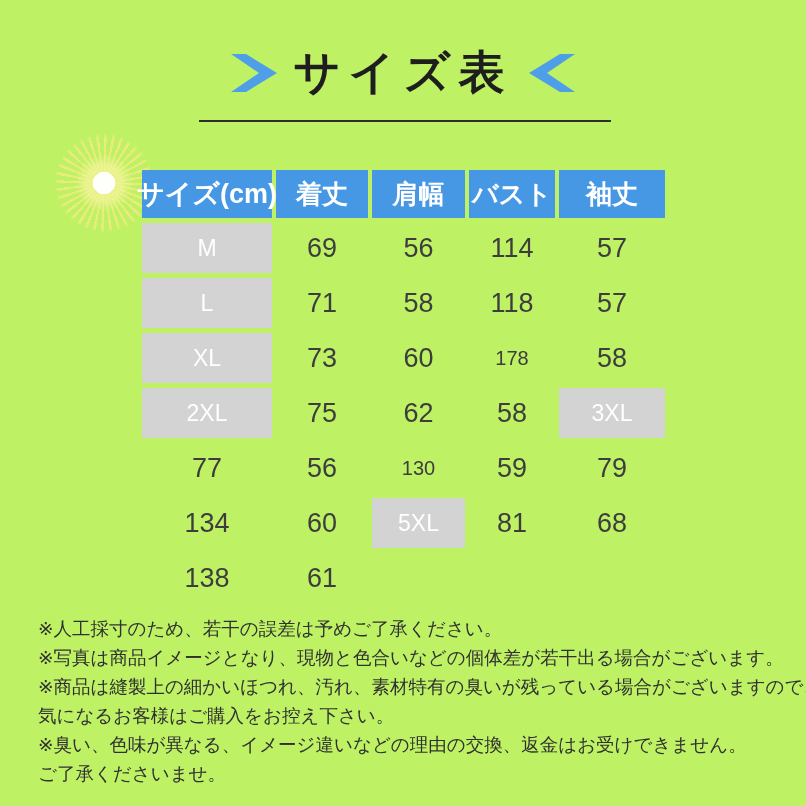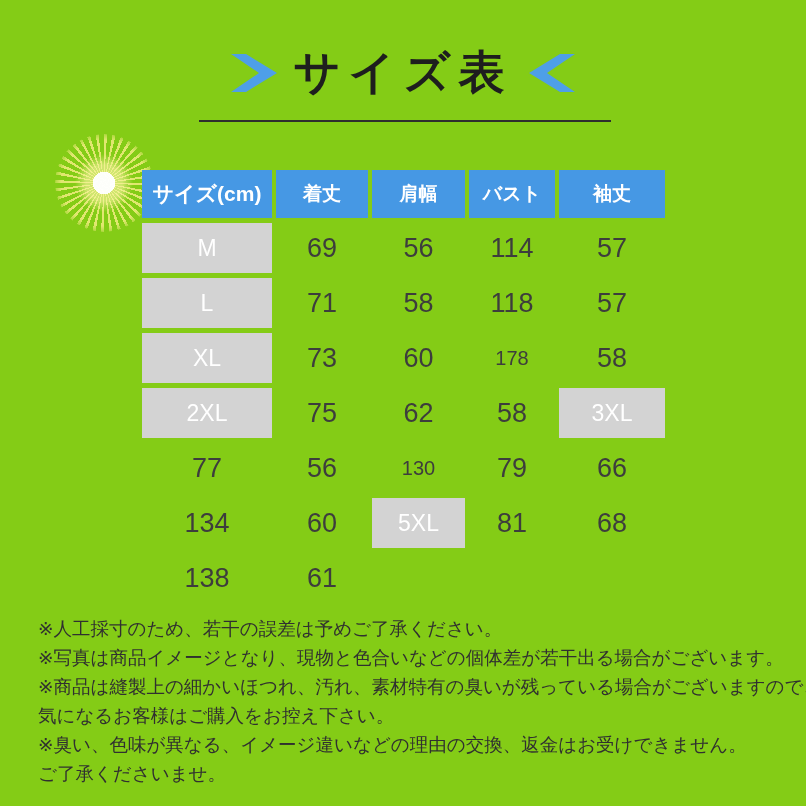--- a/index.html
+++ b/index.html
@@ -1,17 +1,17 @@
 <!DOCTYPE html>
 <html style="--accent: #4698e4;"><head>
 <meta charset="utf-8">
 <style>
   html,body { margin:0; padding:0; background:#ffffff; }
   .canvas {
-    position:relative; width:806px; height:806px; background:#84cc16; overflow:hidden;
+    position:relative; width:806px; height:806px; background:#bef264; overflow:hidden;
     font-family:"Liberation Sans","DejaVu Sans",sans-serif;
   }
 
   
   .title-row {
     position:absolute; top:38px; left:0; width:100%; height:70px;
     display:flex; align-items:center; justify-content:center; gap:16px;
   }
   .title-text {
     font-size:46px; font-weight:600; letter-spacing:8px; color:#1e1e1e; white-space:nowrap;
@@ -37,23 +37,23 @@
   .size-table {
     position:absolute; left:142px; top:170px;
     display:grid;
     grid-template-columns:130px 92px 93px 86px 106px;
     grid-template-rows:48px repeat(7, 50px);
     column-gap:4px; row-gap:5px;
   }
   .th {
     background:var(--accent, #4698e4); color:#ffffff;
     display:flex; align-items:center; justify-content:center;
-    font-size:19px; font-weight:700; white-space:nowrap;
+    font-size:26px; font-weight:700; white-space:nowrap;
   }
-  .th.first { font-size:21px; }
+  .th.first { font-size:27px; }
   .size-cell {
     background:#d3d3d3; color:#ffffff;
     display:flex; align-items:center; justify-content:center;
     font-size:23px; font-weight:500;
   }
   .num-cell {
     background:transparent; color:#3d3d3d;
     display:flex; align-items:center; justify-content:center;
     font-size:27px;
   }
@@ -111,22 +111,22 @@
       <div class="num-cell small">178</div>
       <div class="num-cell">58</div>
       <div class="size-cell">2XL</div>
       <div class="num-cell">75</div>
       <div class="num-cell">62</div>
       <div class="num-cell">58</div>
       <div class="size-cell">3XL</div>
       <div class="num-cell">77</div>
       <div class="num-cell">56</div>
       <div class="num-cell small">130</div>
+      <div class="num-cell">59</div>
       <div class="num-cell">79</div>
-      <div class="num-cell">66</div>
       <div class="num-cell">134</div>
       <div class="num-cell">60</div>
       <div class="size-cell">5XL</div>
       <div class="num-cell">81</div>
       <div class="num-cell">68</div>
       <div class="num-cell">138</div>
       <div class="num-cell">61</div>
     </div>
 
   <div class="notes" id="notes">

